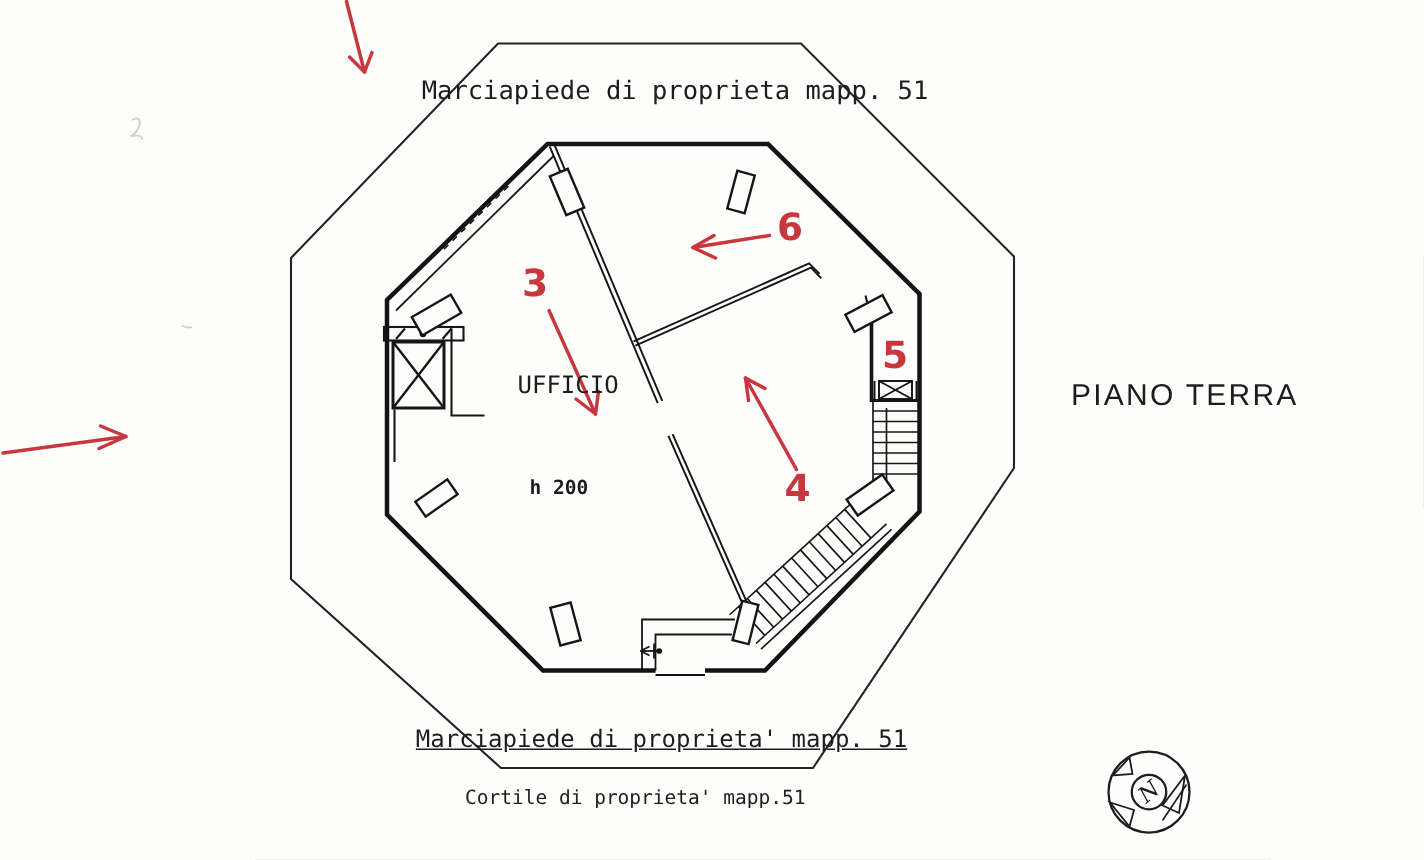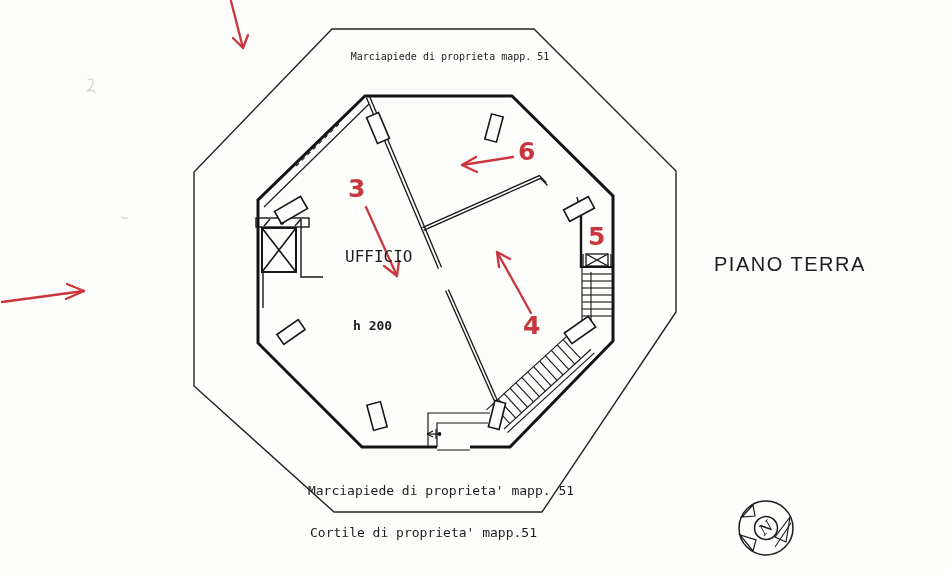--- a/index.html
+++ b/index.html
@@ -193,27 +193,27 @@
       <line x1="775" y1="547" x2="791" y2="523" stroke-width="1.1"></line>
       <text x="766" y="533" text-anchor="middle" font-family="DejaVu Serif, serif" font-style="italic" font-size="15" fill="#1c1c1c" stroke="none" transform="rotate(-40 766 528)">N</text>
     </g>
 
     <g fill="none" stroke="#9a968e" stroke-width="1.2" opacity="0.45">
       <path d="M88,80 q6,-3 5,3 q-1,5 -6,8 q7,-2 8,2"></path>
       <path d="M121,217 q4,2 7,1"></path>
     </g>
   </svg>
 
-  <div class="lbl center" style="left:450px; top:51px; font-size:10px;">Marciapiede di proprieta mapp. 51</div>
+  <div class="lbl center" style="left:450px; top:51px; font-size:17px;">Marciapiede di proprieta mapp. 51</div>
 
   <div class="lbl" style="left:345px; top:247px; font-size:16px;">UFFICIO</div>
 
   <div class="lbl" style="left:353px; top:318px; font-size:13px; font-weight:bold;">h 200</div>
 
-  <div class="lbl center" style="left:441px; top:483px; font-size:13px;">Marciapiede di proprieta' mapp. 51</div>
+  <div class="lbl center" style="left:441px; top:483px; font-size:16px;text-decoration:underline;">Marciapiede di proprieta' mapp. 51</div>
 
   <div class="lbl" style="left:310px; top:525px; font-size:13px;">Cortile di proprieta' mapp.51</div>
 
   <div class="lbl" style="left:714px; top:253px; font-size:20px; letter-spacing:1.5px; font-family:'Liberation Sans',sans-serif; font-weight:500;">PIANO TERRA</div>
 
   <div class="marker" style="left:348px; top:176px;">3</div>
 
   <div class="marker" style="left:523px; top:313px;">4</div>
 
   <div class="marker" style="left:588px; top:224px;">5</div>

